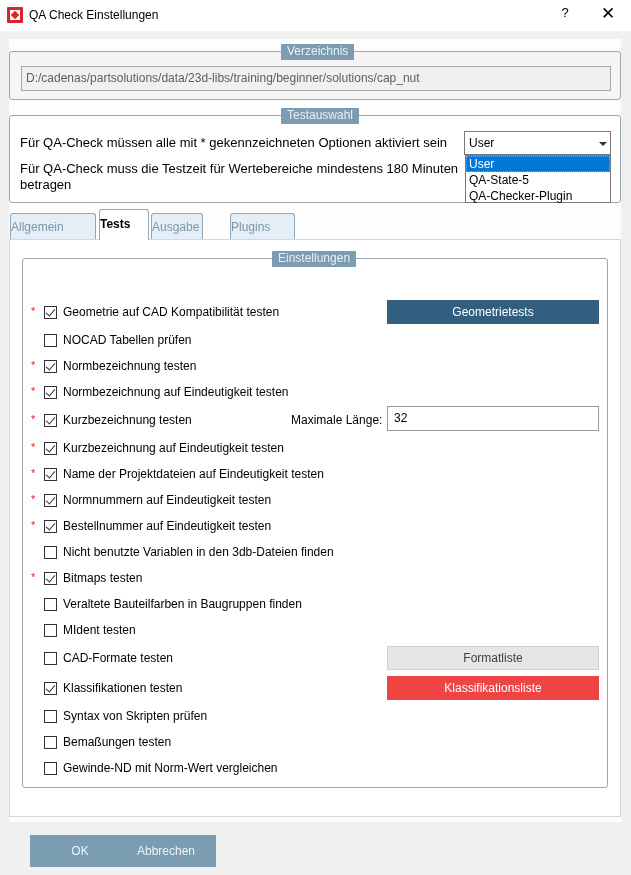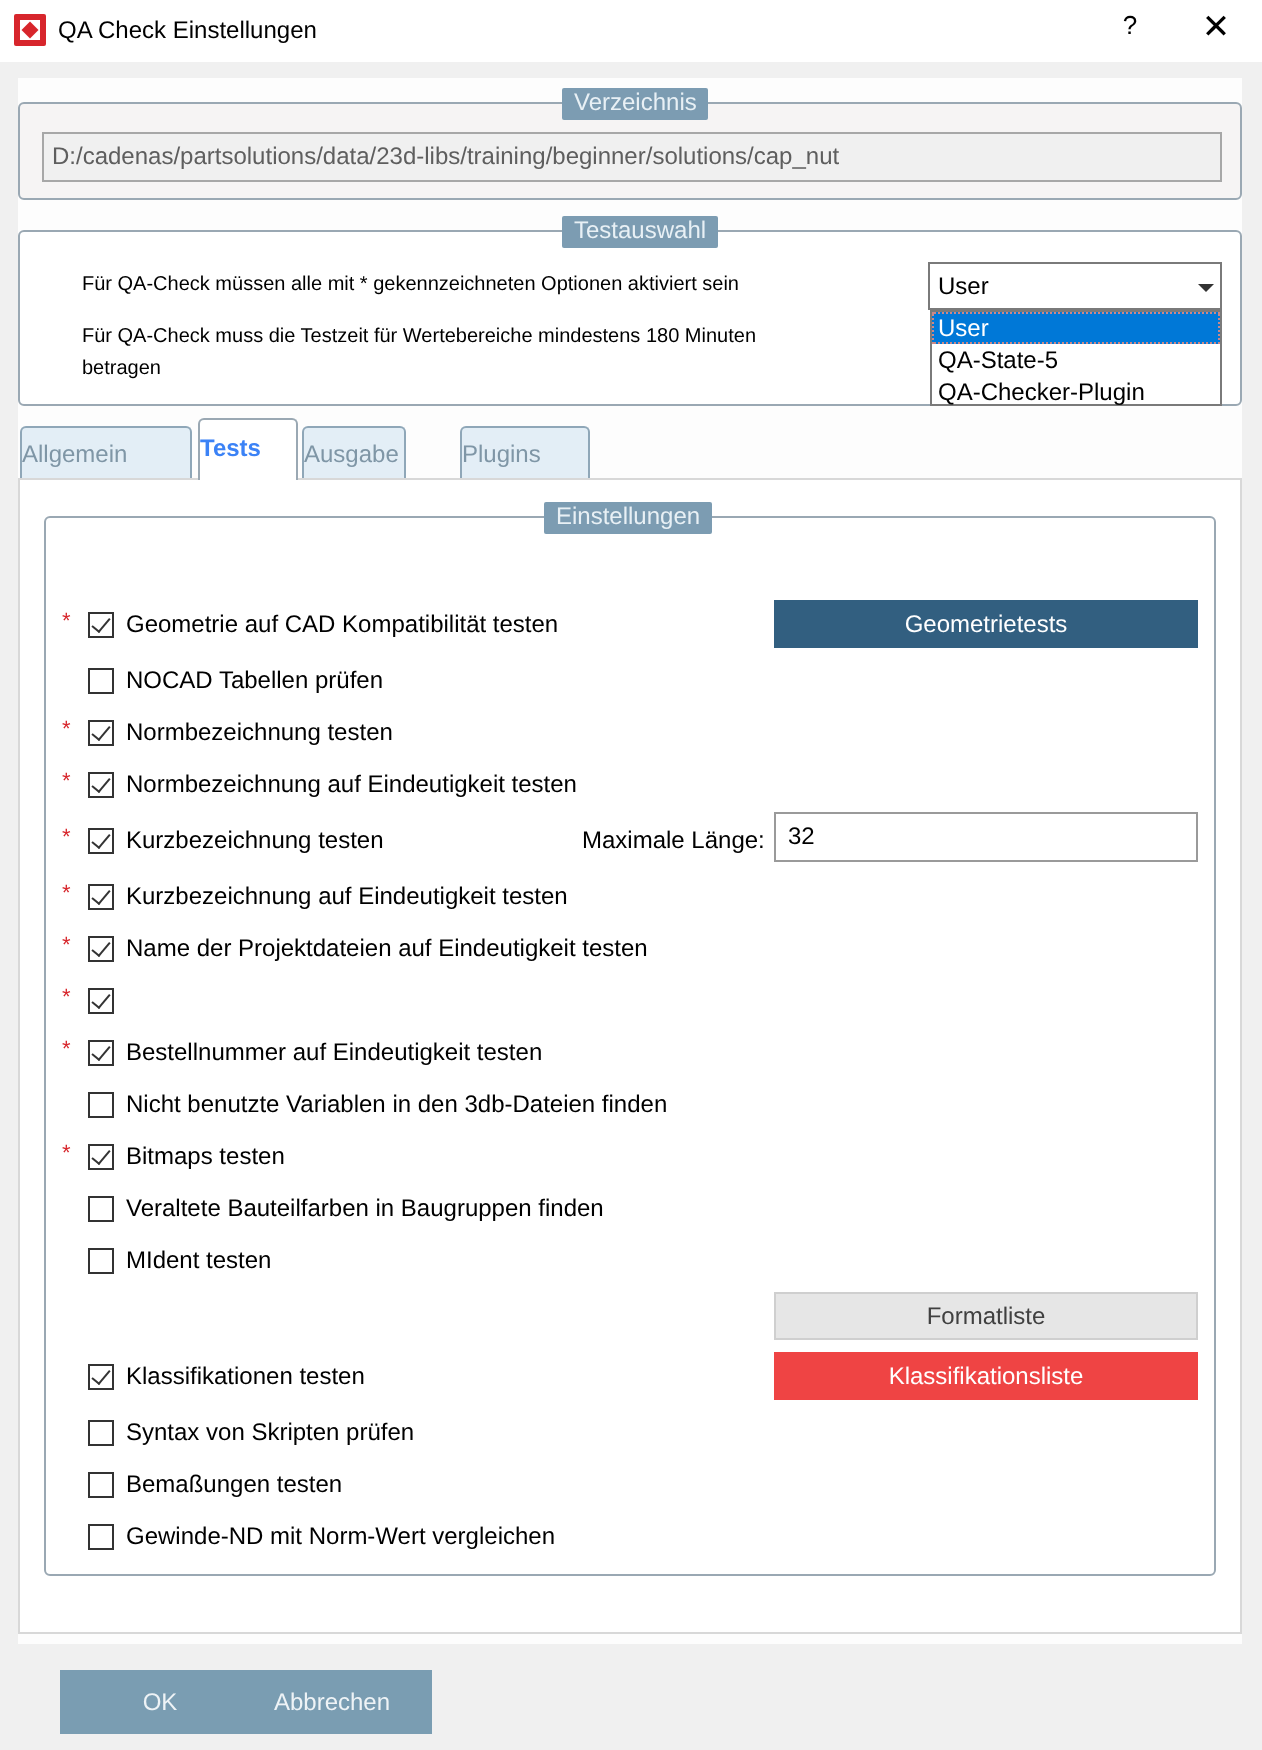--- a/index.html
+++ b/index.html
@@ -16,31 +16,31 @@
 
   .panel-bg { position: absolute; left: 9px; top: 39px; width: 612px; height: 783px; background: #fdfdfd; }
 
   .group { position: absolute; border: 1px solid #9aa8b3; border-radius: 3px; }
   .group-legend { position: absolute; top: -8px; height: 16px; padding: 0 6px; background: #7c9cb2; color: #e8f0f5; font-size: 12px; line-height: 15px; border-radius: 1px; }
 
   .dir-group { left: 9px; top: 51px; width: 612px; height: 49px; background: #f6f4f4; }
   .dir-field { position: absolute; left: 11px; top: 14px; width: 590px; height: 25px; border: 1px solid #a7a7a7; background: #f0f0f0; color: #5e5e5e; padding-left: 4px; line-height: 23px; font-size: 12px; }
 
   .test-group { left: 9px; top: 115px; width: 612px; height: 88px; background: #fff; }
-  .test-line { position: absolute; left: 10px; font-size: 10px; line-height: 16px; margin-left: 21px; }
+  .test-line { position: absolute; left: 10px; font-size: 13px; line-height: 16px; }
 
   .combo { position: absolute; left: 464px; top: 131px; width: 147px; height: 24px; border: 1px solid #7a7a7a; background: #fff; }
   .combo-value { position: absolute; left: 4px; top: 4px; font-size: 12px; }
   .combo-arrow { position: absolute; right: 3px; top: 10px; width: 0; height: 0; border-left: 4px solid transparent; border-right: 4px solid transparent; border-top: 4px solid #333; }
   .dropdown { position: absolute; left: 465px; top: 155px; width: 146px; height: 48px; border: 1px solid #7a7a7a; background: #fff; z-index: 5; }
   .dd-item { height: 16px; line-height: 16px; padding-left: 3px; font-size: 12px; }
   .dd-item.selected { background: #0078d7; color: #fff; outline: 1px dotted #c88; outline-offset: -1px; }
 
   .tab { position: absolute; top: 213px; height: 26px; border: 1px solid #8fa7b8; border-bottom: none; background: #e3eef6; color: #7f96a6; font-size: 12px; text-align: left; line-height: 26px; border-radius: 3px 3px 0 0; }
-  .tab.active { top: 209px; height: 31px; background: #fff; color: #3b82f6; font-weight: bold; border-color: #9aa8b3; line-height: 28px; z-index: 3; }
+  .tab.active { top: 209px; height: 31px; background: #fff; color: #000000; font-weight: bold; border-color: #9aa8b3; line-height: 28px; z-index: 3; }
   .tab-body { position: absolute; left: 9px; top: 239px; width: 612px; height: 578px; background: #fff; border: 1px solid #d8d8d8; }
 
   .einst-group { left: 22px; top: 258px; width: 586px; height: 530px; background: #fff; }
 
   .row { position: absolute; left: 0; height: 18px; }
   .req { position: absolute; left: 8px; top: 1px; color: #d7262c; font-size: 11px; }
   .cb { position: absolute; left: 21px; top: 2px; width: 13px; height: 13px; border: 1px solid #333; background: #fff; }
   .cb.checked::after { content: ""; position: absolute; left: 3px; top: 0px; width: 4px; height: 8px; border-right: 1.5px solid #333; border-bottom: 1.5px solid #333; transform: rotate(40deg); }
   .cb-label { position: absolute; left: 40px; top: 1px; white-space: nowrap; font-size: 12px; }
 
@@ -138,20 +138,21 @@
 
   <div class="row" style="top:207px; width:584px;">
     <span class="req">*</span>
     <span class="cb checked"></span>
     <span class="cb-label">Name der Projektdateien auf Eindeutigkeit testen</span>
   </div>
 
   <div class="row" style="top:233px; width:584px;">
     <span class="req">*</span>
     <span class="cb checked"></span>
+    <span class="cb-label">Normnummern auf Eindeutigkeit testen</span>
   </div>
 
   <div class="row" style="top:259px; width:584px;">
     <span class="req">*</span>
     <span class="cb checked"></span>
     <span class="cb-label">Bestellnummer auf Eindeutigkeit testen</span>
   </div>
 
   <div class="row" style="top:285px; width:584px;">
     <span class="cb"></span>
@@ -167,20 +168,24 @@
   <div class="row" style="top:337px; width:584px;">
     <span class="cb"></span>
     <span class="cb-label">Veraltete Bauteilfarben in Baugruppen finden</span>
   </div>
 
   <div class="row" style="top:363px; width:584px;">
     <span class="cb"></span>
     <span class="cb-label">MIdent testen</span>
   </div>
 
+  <div class="row" style="top:391px; width:584px;">
+    <span class="cb"></span>
+    <span class="cb-label">CAD-Formate testen</span>
+  </div>
   <div class="btn btn-disabled" style="left:364px; top:387px; width:212px;">Formatliste</div>
 
   <div class="row" style="top:421px; width:584px;">
     <span class="cb checked"></span>
     <span class="cb-label">Klassifikationen testen</span>
   </div>
   <div class="btn btn-mid" style="left:364px; top:417px; width:212px;">Klassifikationsliste</div>
 
   <div class="row" style="top:449px; width:584px;">
     <span class="cb"></span>

